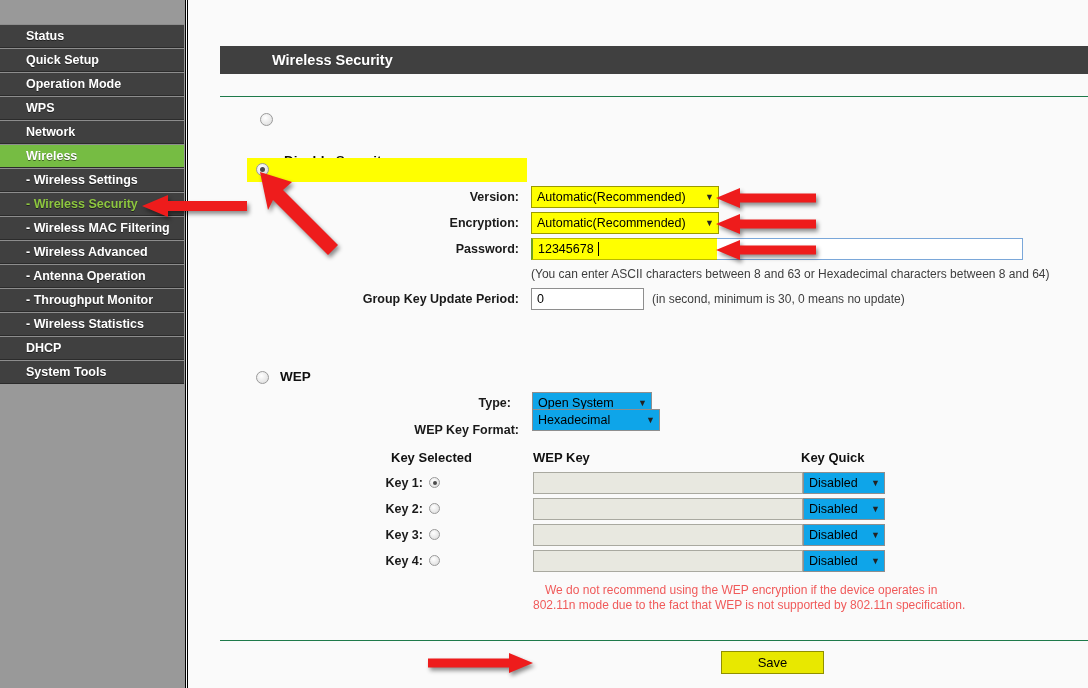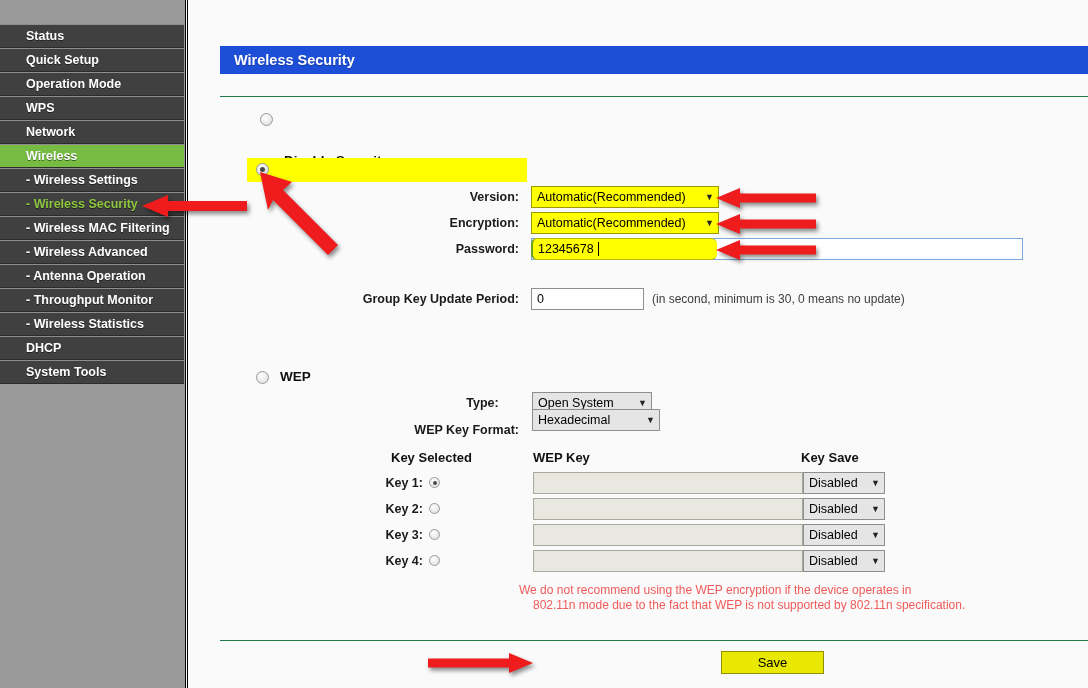--- a/index.html
+++ b/index.html
@@ -64,21 +64,22 @@
     position: absolute;
     left: 187px; top: 0;
     width: 901px; height: 688px;
     background: #fafafa;
     border-left: 1px solid #000;
   }
   #title-bar {
     position: absolute;
     left: 32px; top: 46px;
     width: 869px; height: 28px;
-    background: #1d4ed8;
+    background: #404040;
+    padding-left: 38px;
   }
   #title-bar span {
     display: block;
     line-height: 28px;
     padding-left: 14px;
     color: #ffffff;
     font-size: 14.5px;
     font-weight: bold;
     text-shadow: 0 1px 1px rgba(0,0,0,0.25);
   }
@@ -146,21 +147,21 @@
     font-size: 13px;
     font-weight: bold;
     color: #111;
     white-space: nowrap;
   }
 
   
   .sel {
     position: absolute;
     height: 22px;
-    background: #e5e5e5;
+    background: #0ea5e9;
     border: 1px solid #8e8e8e;
     font-size: 12.5px;
     color: #000;
     line-height: 20px;
     padding-left: 5px;
     white-space: nowrap;
     overflow: hidden;
   }
   .sel.yellow { background: #ffff00; border-color: #9a9a00; }
   .sel .arrow {
@@ -195,21 +196,20 @@
   #pw-field {
     border: 1px solid #7aa7d9;
     background: #ffffff;
   }
   #pw-hl {
     position: absolute;
     background: #ffff00;
     border-left: 2px solid #6f9e20;
     border-top: 1px solid #b9b900;
     border-bottom: 1px solid #b9b900;
-    border-radius: 6px;
   }
   #pw-hl .pw-val {
     display: block;
     padding-left: 5px;
     line-height: 20px;
     font-size: 12.5px;
     color: #000;
   }
   #pw-caret {
     position: absolute;
@@ -300,45 +300,46 @@
       <span class="arrow">▼</span>
     </div>
 
     <div class="fld-label" style="left:240px; top:242px; width:91px;">Password:</div>
     <div class="txt" id="pw-field" style="left:343px; top:238px; width:492px;"></div>
     <div id="pw-hl" style="left:343px; top:238px; width:186px; height:22px;">
       <span class="pw-val">12345678</span>
     </div>
     <div id="pw-caret" style="left:410px; top:242px; height:14px;"></div>
 
+    <div class="hint" style="left:343px; top:267px;">(You can enter ASCII characters between 8 and 63 or Hexadecimal characters between 8 and 64)</div>
 
     <div class="fld-label" style="left:166px; top:292px; width:165px;">Group Key Update Period:</div>
     <div class="txt" style="left:343px; top:288px; width:113px;">
       <span>0</span>
     </div>
     <div class="hint" style="left:464px; top:292px;">(in second, minimum is 30, 0 means no update)</div>
 
     <div class="radio" id="r-wep" style="left:68px; top:371px;"></div>
     <div class="sec-label" style="left:92px; top:369px;">WEP</div>
 
-    <div class="fld-label" style="left:254px; top:396px; width:81px;text-align:center;">Type:</div>
+    <div class="fld-label" style="left:242px; top:396px; width:81px;">Type:</div>
     <div class="sel" style="left:344px; top:392px; width:120px;">
       <span class="sel-text" style="width:96px;">Open System</span>
       <span class="arrow">▼</span>
     </div>
 
     <div class="fld-label" style="left:196px; top:423px; width:135px;">WEP Key Format:</div>
     <div class="sel" style="left:344px; top:409px; width:128px;">
       <span class="sel-text" style="width:96px;">Hexadecimal</span>
       <span class="arrow">▼</span>
     </div>
 
     <div class="col-head" style="left:203px; top:450px;">Key Selected</div>
     <div class="col-head" style="left:345px; top:450px;">WEP Key</div>
-    <div class="col-head" style="left:613px; top:450px;">Key Save</div>
+    <div class="col-head" style="left:613px; top:450px;">Key Quick</div>
 
     <div id="key-rows">
         <div class="fld-label" style="left: 180px; top: 476px; width: 55px;">Key 1:</div>
         <div class="radio sm checked" style="left: 241px; top: 477px;"></div>
         <div class="txt disabled" style="left: 345px; top: 472px; width: 270px;"><span></span></div>
         <div class="sel" style="left: 615px; top: 472px; width: 82px;">
           <span class="sel-text" style="width: 58px;">Disabled</span>
           <span class="arrow">▼</span>
         </div>
         <div class="fld-label" style="left: 180px; top: 502px; width: 55px;">Key 2:</div>
@@ -357,21 +358,21 @@
         </div>
         <div class="fld-label" style="left: 180px; top: 554px; width: 55px;">Key 4:</div>
         <div class="radio sm" style="left: 241px; top: 555px;"></div>
         <div class="txt disabled" style="left: 345px; top: 550px; width: 270px;"><span></span></div>
         <div class="sel" style="left: 615px; top: 550px; width: 82px;">
           <span class="sel-text" style="width: 58px;">Disabled</span>
           <span class="arrow">▼</span>
         </div>
       </div>
 
-    <div class="warn" style="left:331px; top:583px;">We do not recommend using the WEP encryption if the device operates in</div>
+    <div class="warn" style="left:357px; top:583px;">We do not recommend using the WEP encryption if the device operates in</div>
     <div class="warn" style="left:345px; top:598px;">802.11n mode due to the fact that WEP is not supported by 802.11n specification.</div>
 
     <div class="hr-green" id="hr-bottom"></div>
 
     <div id="save-btn">Save</div>
 
   </div>
 
   <div class="arrow-h" style="left:142px; top:193px;">
     <svg width="105" height="26" viewBox="0 0 105 26">

